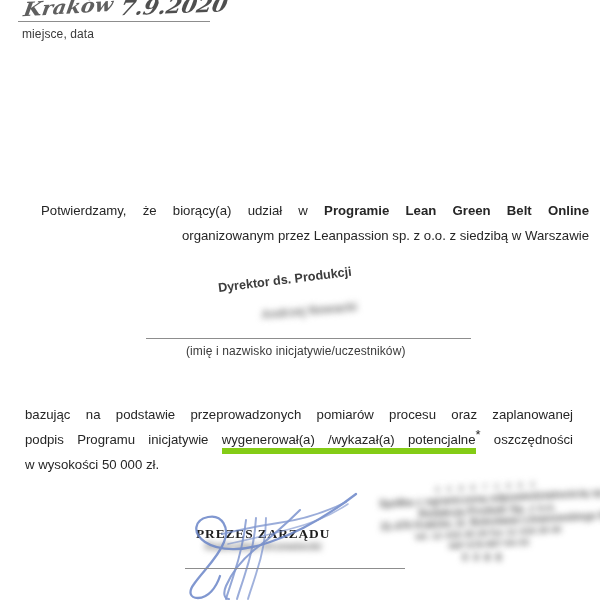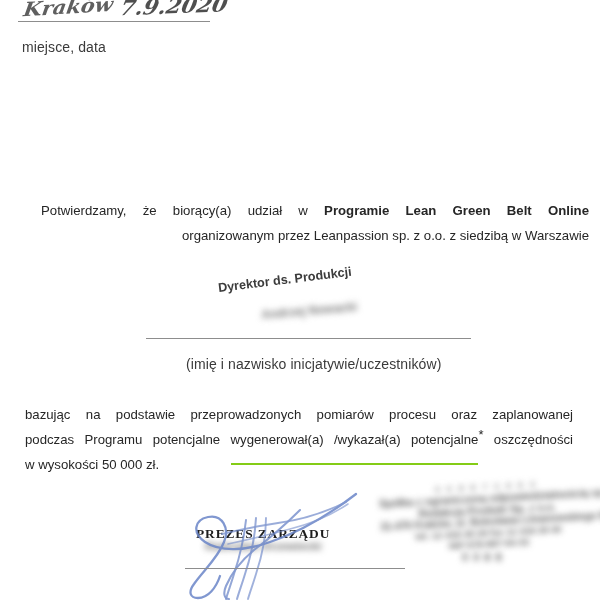--- a/index.html
+++ b/index.html
@@ -17,25 +17,24 @@
     color: #2a2a2a;
     -webkit-font-smoothing: antialiased;
   }
   .rule {
     position: absolute;
     height: 1px;
     background: #8d8d8d;
   }
   .caption {
     position: absolute;
-    font-size: 14px;
+    font-size: 12px;
     color: #3a3a3a;
     letter-spacing: .1px;
     white-space: nowrap;
-    margin-top: 12px;
   }
 
   
   .hand-place {
     position: absolute;
     left: 22px;
     top: -4px;
     font-family: "DejaVu Serif", serif;
     font-style: italic;
     font-weight: 700;
@@ -64,22 +63,22 @@
   
   .para {
     position: absolute;
     font-size: 13.2px;
     line-height: 25px;
     color: #262626;
     text-align: justify;
   }
   .para b { font-weight: 700; }
   .u-phrase {
-    border-bottom: 2px solid #84cc16;
-    padding-bottom: 16px;
+    border-bottom: 6px solid #84cc16;
+    padding-bottom: 1px;
   }
   .sup-star {
     font-size: 13px;
     vertical-align: super;
     line-height: 0;
   }
 
   
   .role-stamp {
     position: absolute;
@@ -196,21 +195,21 @@
 
   <div class="rule" style="left:146px; top:338px; width:325px;"></div>
 
   <div class="caption" style="left:186px; top:344px;">(imię i nazwisko inicjatywie/uczestników)</div>
 
   <div class="para" style="left:25px; top:402px; width:548px;">
     <div style="text-align:justify; text-align-last:justify;">
       <span>bazując na podstawie przeprowadzonych pomiarów procesu oraz zaplanowanej</span>
     </div>
     <div style="text-align:justify; text-align-last:justify;">
-      <span>podczas Programu potencjalne </span><span class="u-phrase">wygenerował(a) /wykazał(a) potencjalne</span><span class="sup-star">*</span><span> oszczędności</span>
+      <span>podpis Programu inicjatywie </span><span class="u-phrase">wygenerował(a) /wykazał(a) potencjalne</span><span class="sup-star">*</span><span> oszczędności</span>
     </div>
     <div style="text-align:left;">
       <span>w wysokości 50 000 zł.</span>
     </div>
   </div>
 
   <div id="company-stamp">
     <span class="sline s1">0 0 8 8 7 2 6 6 3</span>
     <span class="sline s2">Spółka z ograniczoną odpowiedzialnością sp. k.</span>
     <span class="sline s3">Redakcja Produkt Sp. z o.o.</span>

